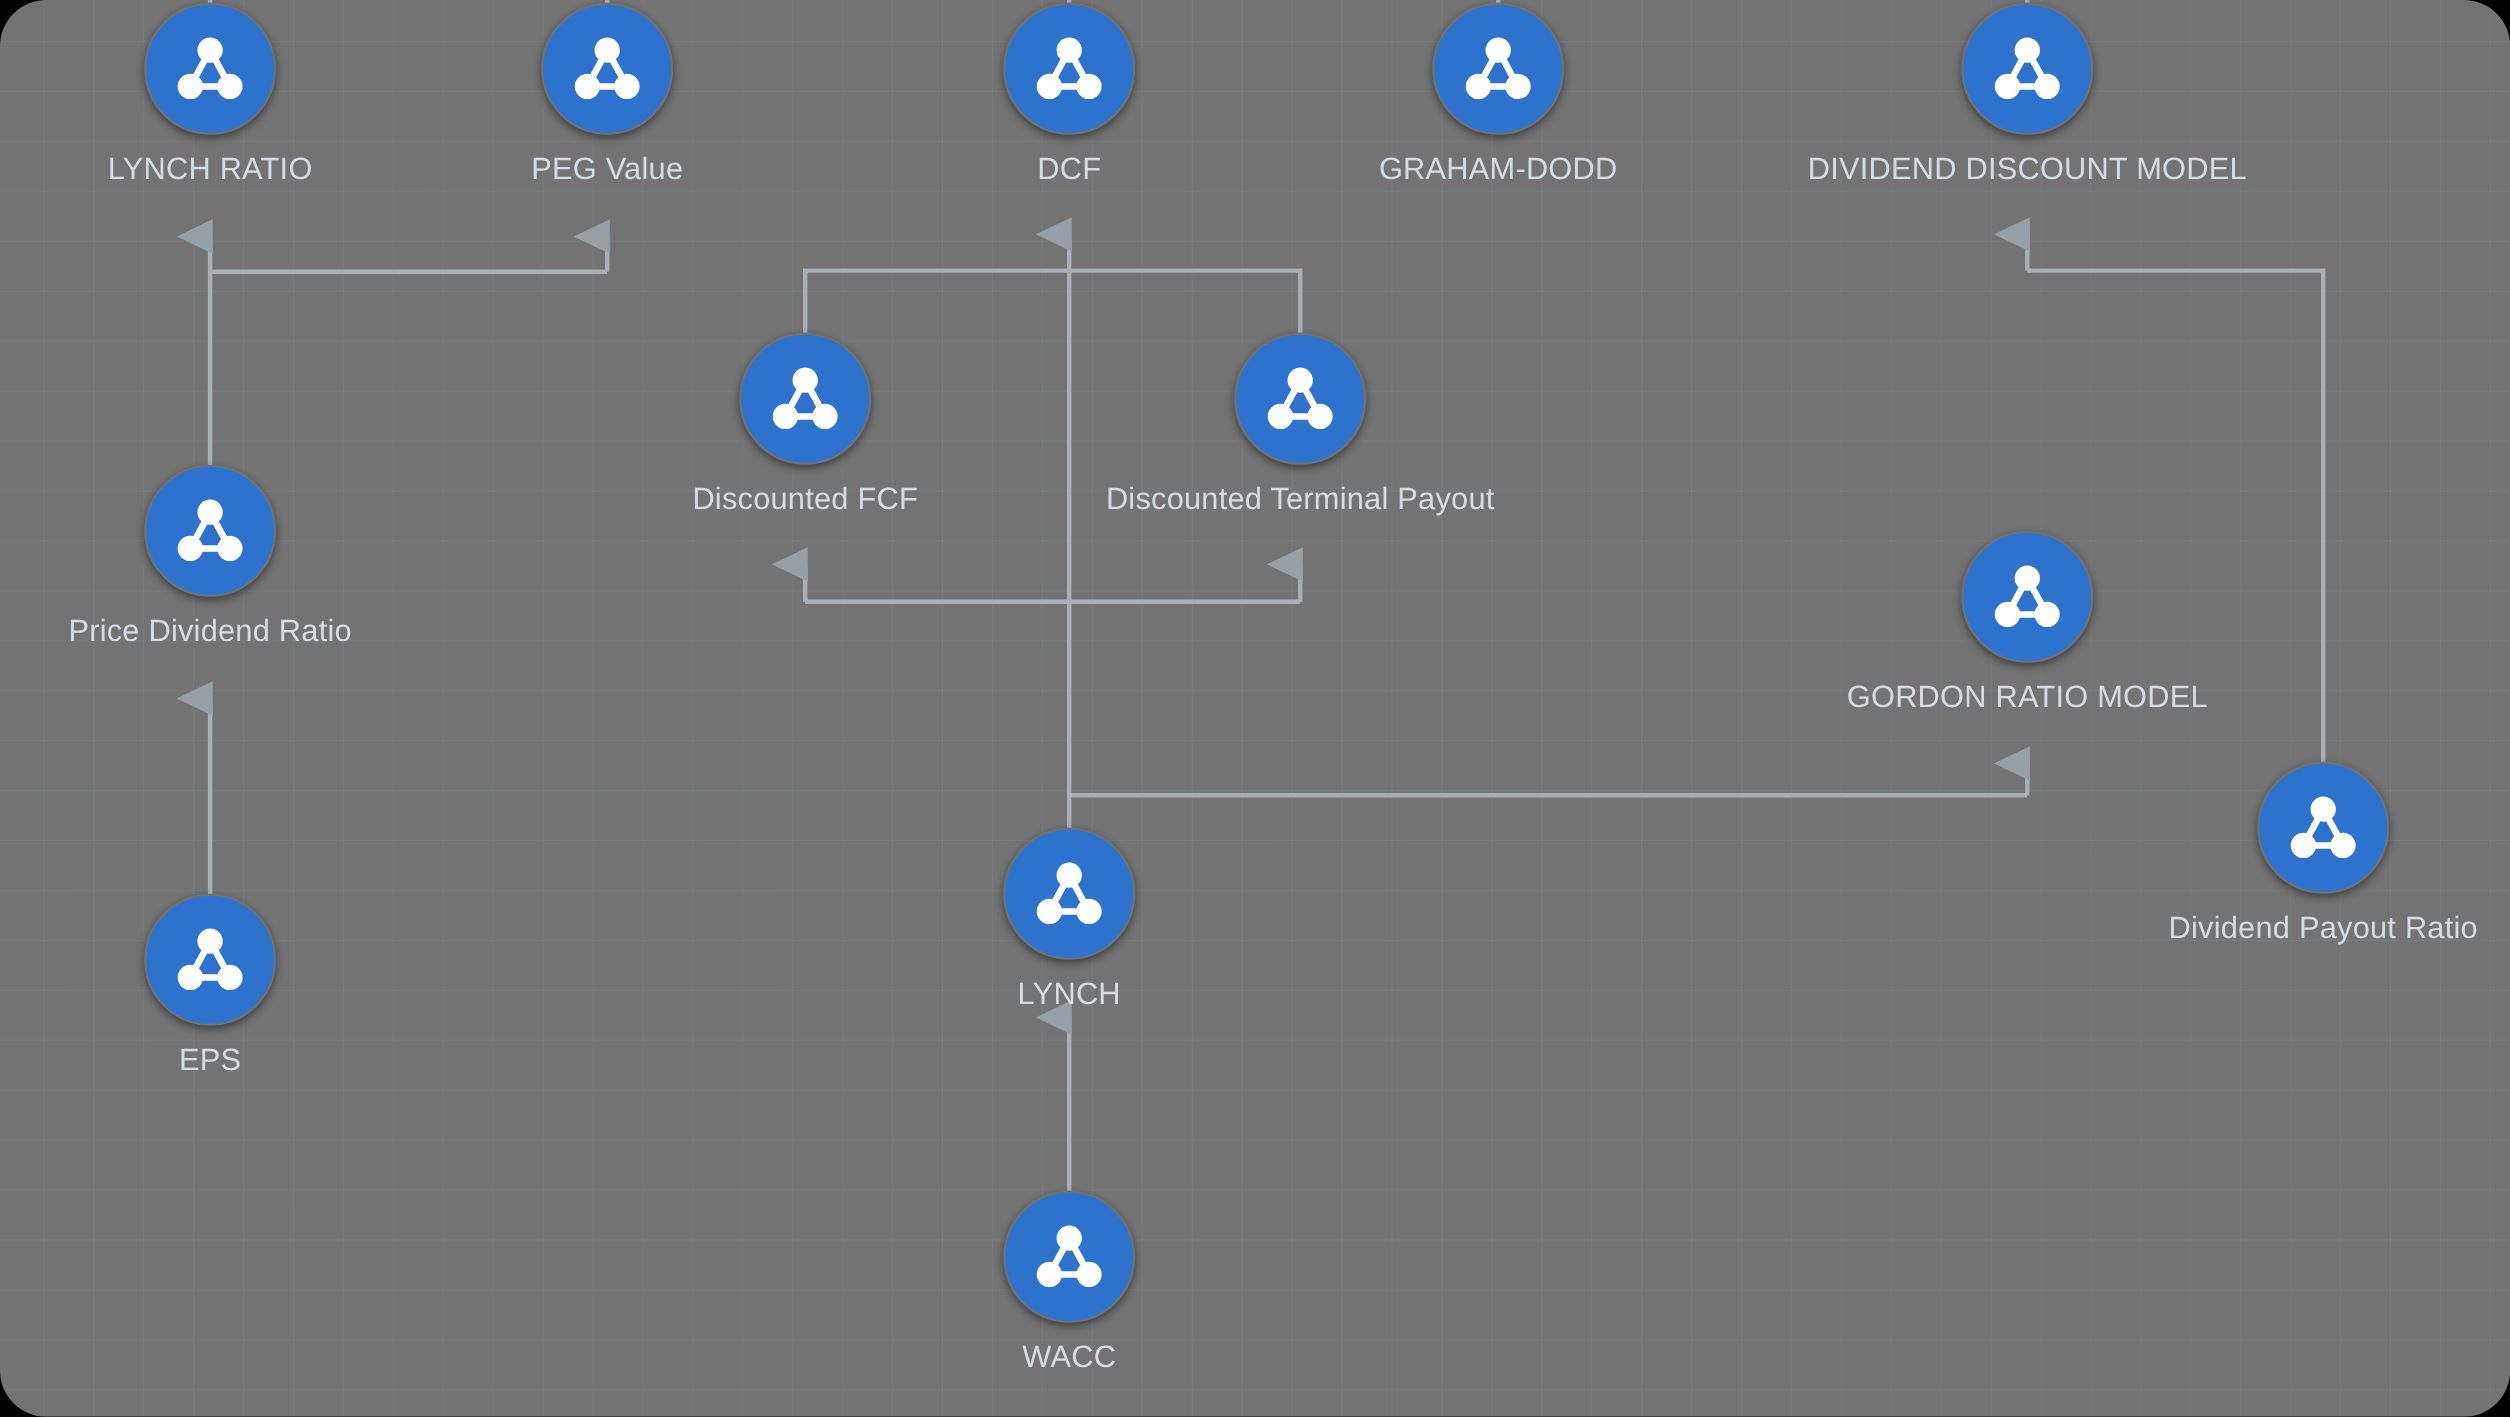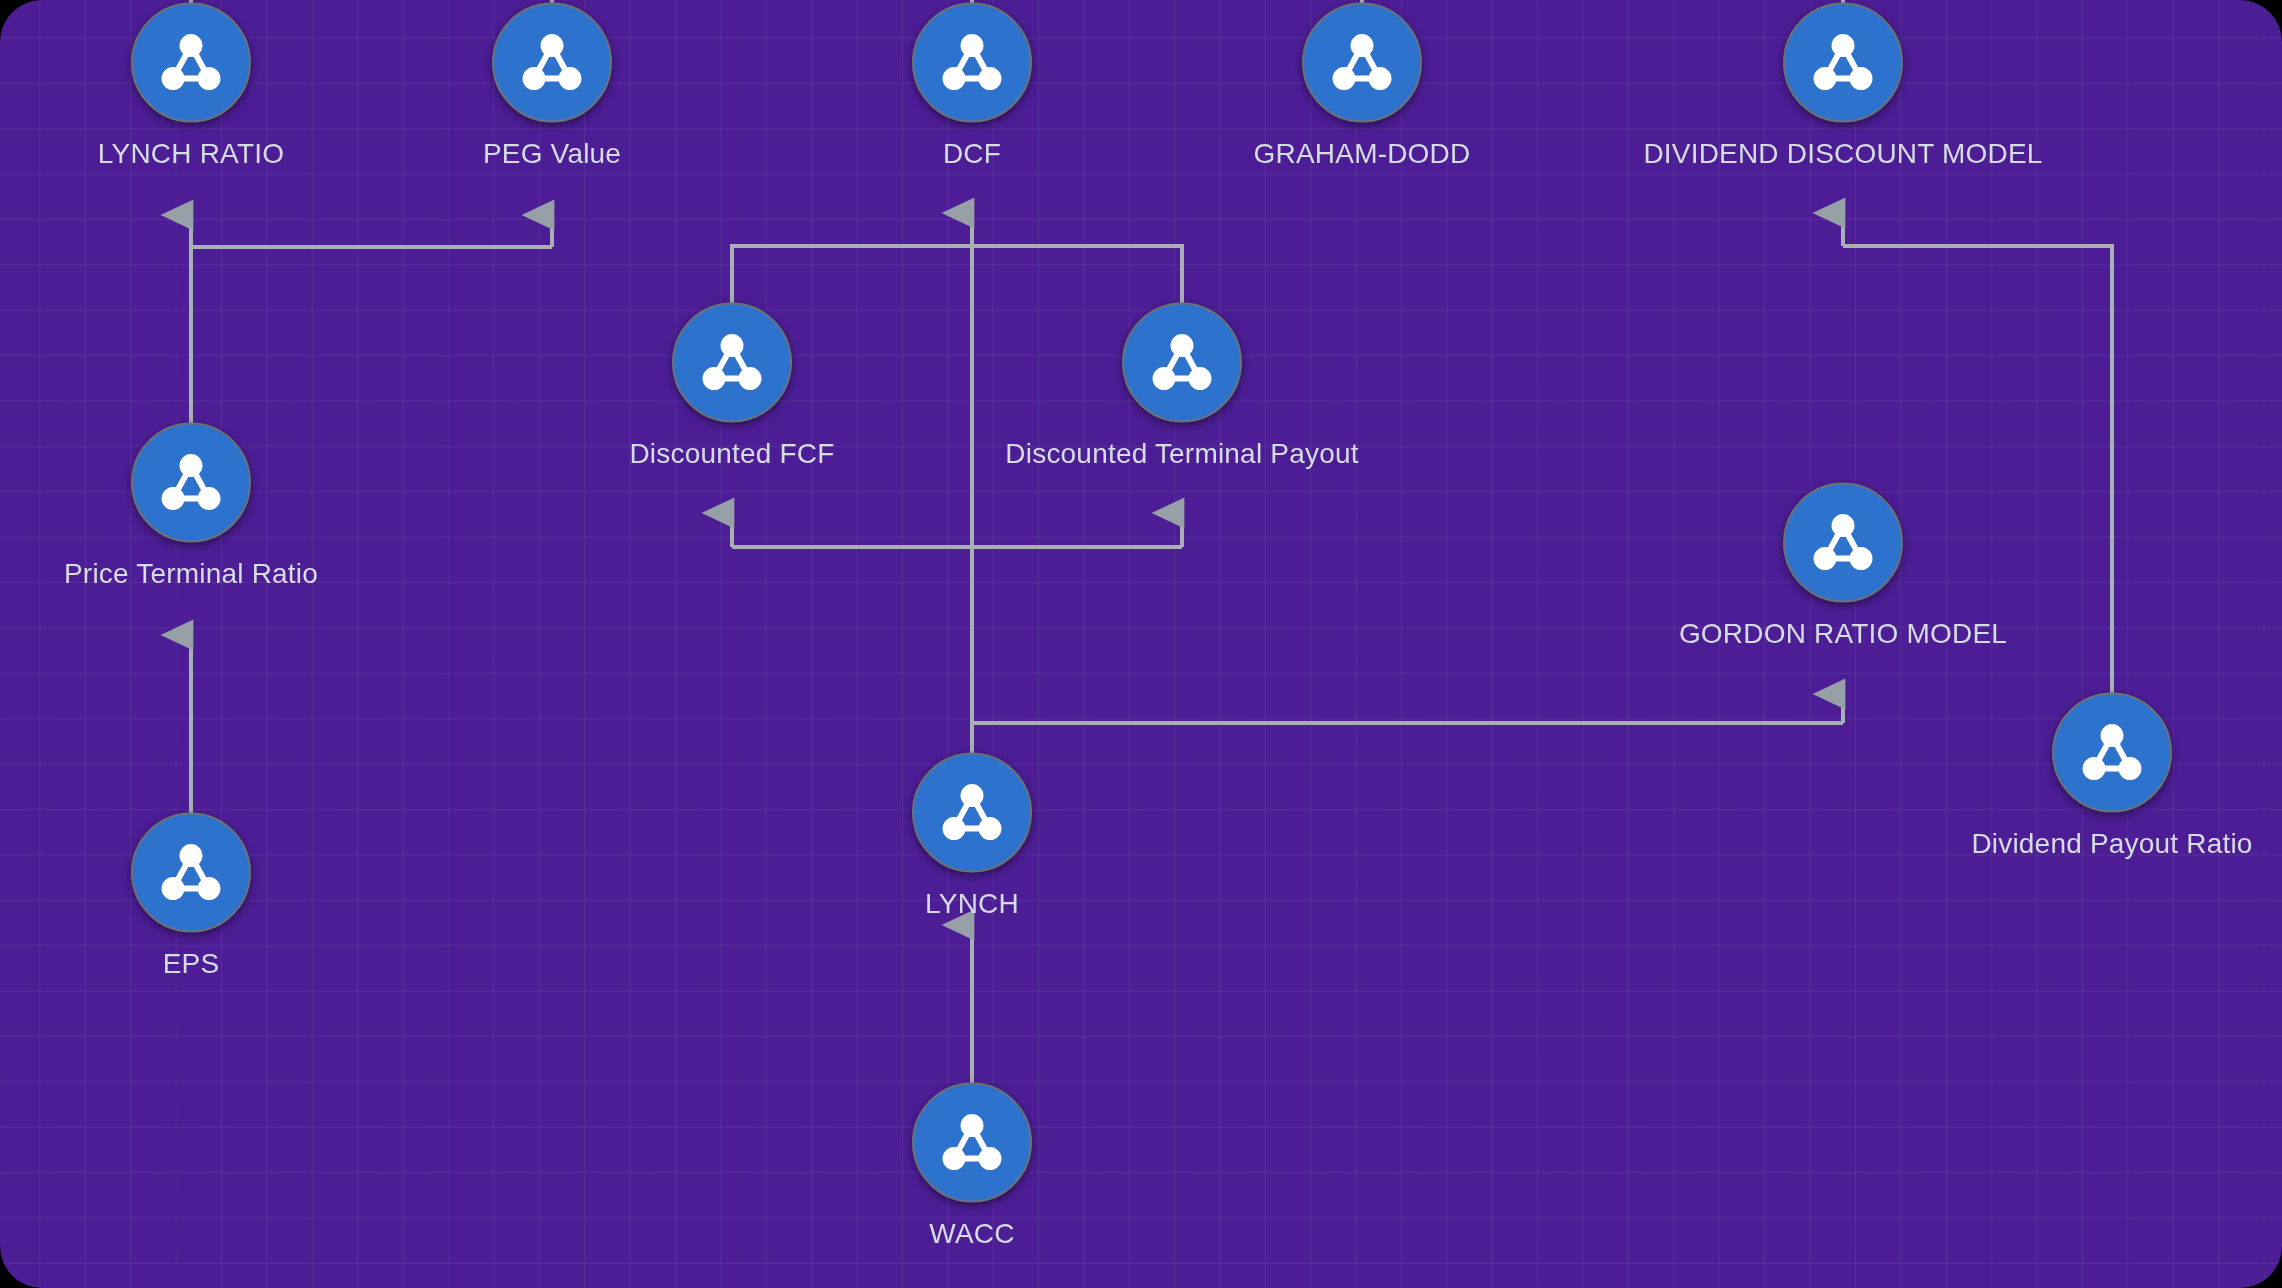--- a/index.html
+++ b/index.html
@@ -7,21 +7,21 @@
     padding: 0;
     background: #000000;
     width: 2282px;
     height: 1288px;
     overflow: hidden;
   }
   #canvas {
     position: relative;
     width: 2282px;
     height: 1288px;
-    background: #4c1d95;
+    background: #737373;
     border-radius: 42px;
     overflow: hidden;
     font-family: "Liberation Sans", sans-serif;
   }
   
   #grid {
     position: absolute;
     inset: 0;
     background-image:
       linear-gradient(to right, rgba(150,170,185,0.13) 1px, transparent 1px),
@@ -233,21 +233,21 @@
         <g stroke="#ffffff" stroke-width="6" stroke-linecap="round" fill="#ffffff">
           <line x1="37" y1="20" x2="19" y2="53"></line>
             <line x1="19" y1="53" x2="55" y2="53"></line>
             <line x1="55" y1="53" x2="37" y2="20"></line>
           <circle cx="37" cy="20" r="8.5"></circle>
             <circle cx="19" cy="53" r="8.5"></circle>
             <circle cx="55" cy="53" r="8.5"></circle>
         </g>
       </svg>
     </div>
-    <div class="node-label">Price Terminal Ratio</div>
+    <div class="node-label">Price Dividend Ratio</div>
   </div>
 
   <div class="node" style="left:1843px; top:566px;">
     <div class="node-circle">
       <svg width="74" height="74" viewBox="0 0 74 74">
         <g stroke="#ffffff" stroke-width="6" stroke-linecap="round" fill="#ffffff">
           <line x1="37" y1="20" x2="19" y2="53"></line>
             <line x1="19" y1="53" x2="55" y2="53"></line>
             <line x1="55" y1="53" x2="37" y2="20"></line>
           <circle cx="37" cy="20" r="8.5"></circle>

